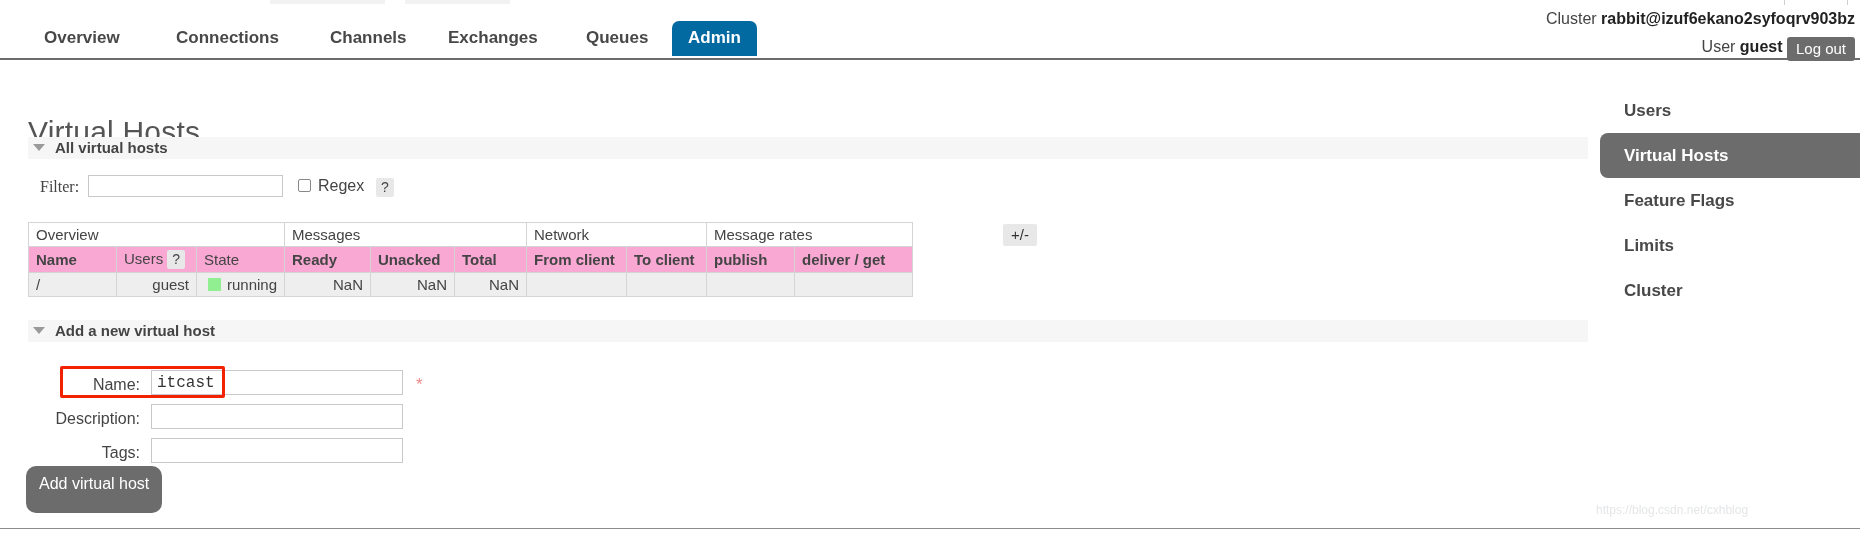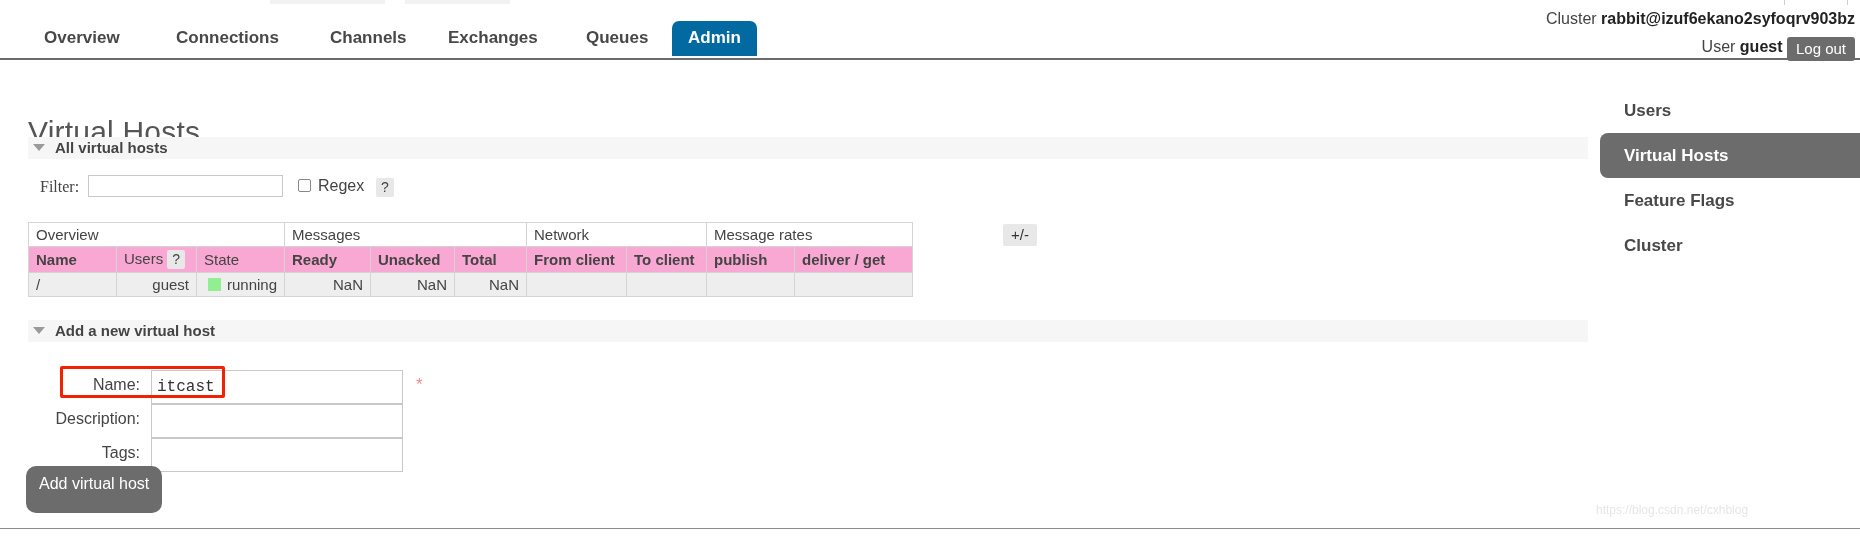--- a/index.html
+++ b/index.html
@@ -301,21 +301,21 @@
     text-align: right;
     top: 6px;
     font-size: 16px;
     color: #444;
   }
   .form-input {
     position: absolute;
     left: 123px;
     top: 0;
     width: 252px;
-    height: 34px;
+    height: 25px;
     border: 1px solid #c8c8c8;
     background: #ffffff;
     box-sizing: border-box;
     font-family: "Liberation Mono", monospace;
     font-size: 16px;
     color: #333;
     padding: 1px 5px;
   }
   .req-star {
     position: absolute;
@@ -493,17 +493,18 @@
   </div>
 </div>
 <div id="name-highlight"></div>
 
 <button id="add-vhost-button">Add virtual host</button>
 
 <div id="sidebar">
   <div class="side-item">Users</div>
   <div class="side-item selected">Virtual Hosts</div>
   <div class="side-item">Feature Flags</div>
+  <div class="side-item">Limits</div>
   <div class="side-item">Cluster</div>
 </div>
 
 <div id="watermark">https://blog.csdn.net/cxhblog</div>
 <div id="bottom-rule"></div>
 
 </body></html>

